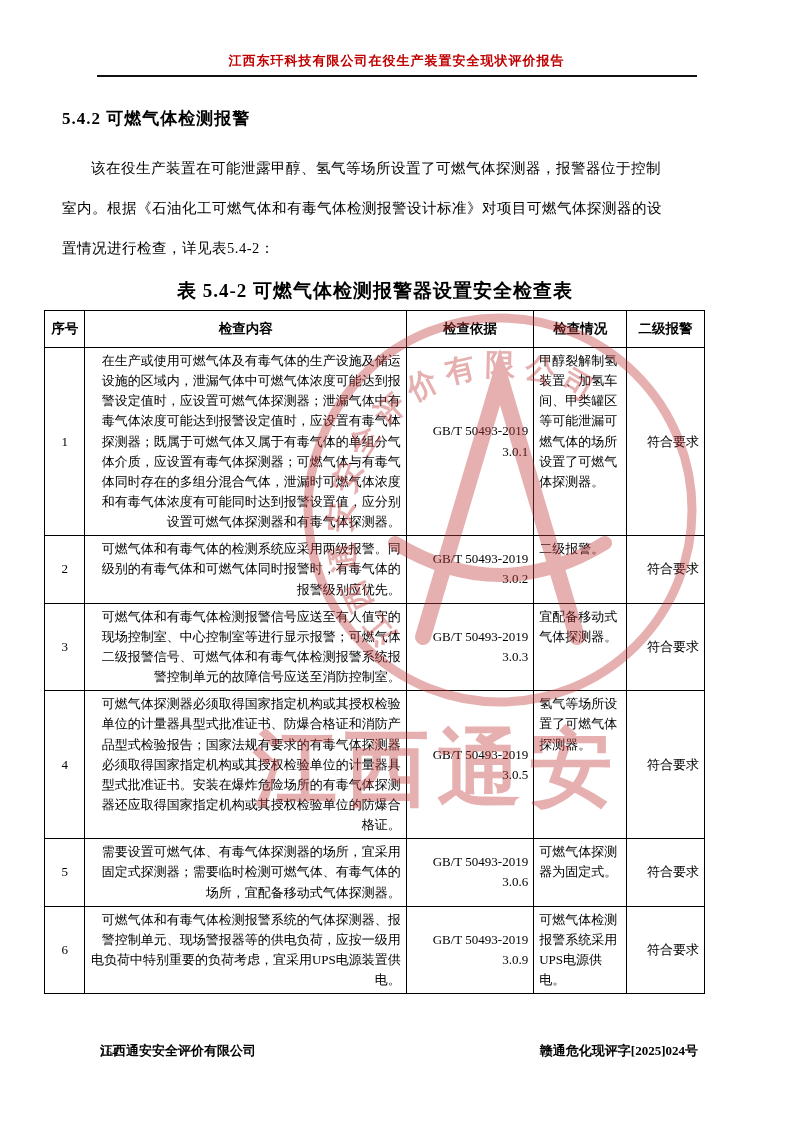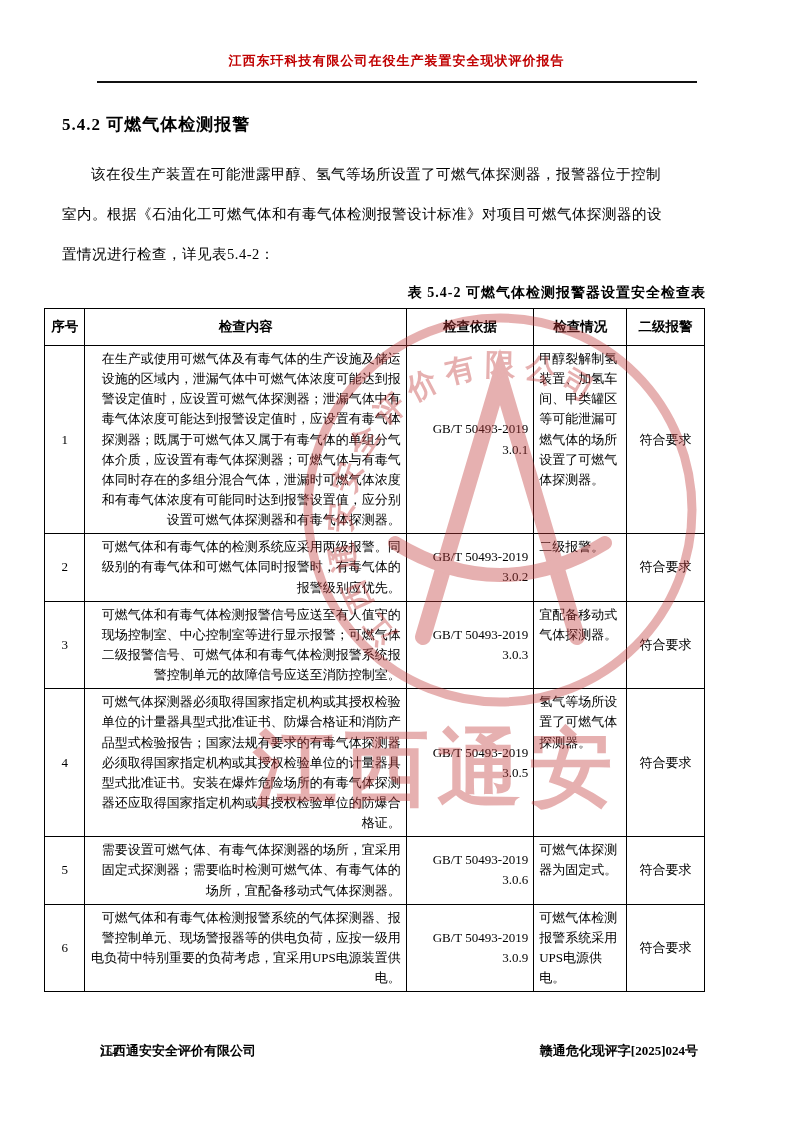--- a/index.html
+++ b/index.html
@@ -9,21 +9,21 @@
     margin:0 auto;
     background:#ffffff;
     font-family:"Liberation Serif","DejaVu Serif",serif;
     color:#000;
     overflow:hidden;
   }
   .page-header{
     width:600px;
     margin:52px auto 0 auto;
     text-align:center;
-    padding-bottom:11px;
+    padding-bottom:5px;
     border-bottom:2.5px solid #111;
   }
   .header-title{
     color:#c00000;
     font-size:13px;
     font-weight:bold;
     letter-spacing:1px;
   }
   .content{
     width:662px;
@@ -38,23 +38,23 @@
   }
   .body-paragraph{
     font-size:14.5px;
     line-height:40px;
     text-indent:2em;
     margin:0 0 10px 18px;
     width:610px;
     letter-spacing:0.5px;
   }
   .table-caption{
-    text-align:right;
-    font-weight:bold;
-    font-size:14px;
+    text-align:center;
+    font-weight:bold;
+    font-size:19px;
     margin:4px 0 6px 0;
     letter-spacing:1px;
   }
   table.check-table{
     border-collapse:collapse;
     width:661px;
     table-layout:fixed;
   }
   .check-table th,.check-table td{
     border:1px solid #000;
@@ -72,21 +72,21 @@
   }
   .col-seq{width:40px;}
   .col-content{width:318px;}
   .col-basis{width:126px;}
   .col-situation{width:92px;}
   .col-conclusion{width:77px;}
   td.c-seq{text-align:center;vertical-align:middle;}
   td.c-content{text-align:right;vertical-align:top;}
   td.c-basis{text-align:right;vertical-align:middle;}
   td.c-situation{text-align:left;vertical-align:top;}
-  td.c-conclusion{text-align:center;vertical-align:middle;}
+  td.c-conclusion{text-align:right;vertical-align:middle;}
   .watermark{
     position:absolute;
     left:245px;top:285px;
     width:480px;height:540px;
     opacity:0.40;
     pointer-events:none;
     z-index:5;
   }
   .page-footer{
     position:absolute;

